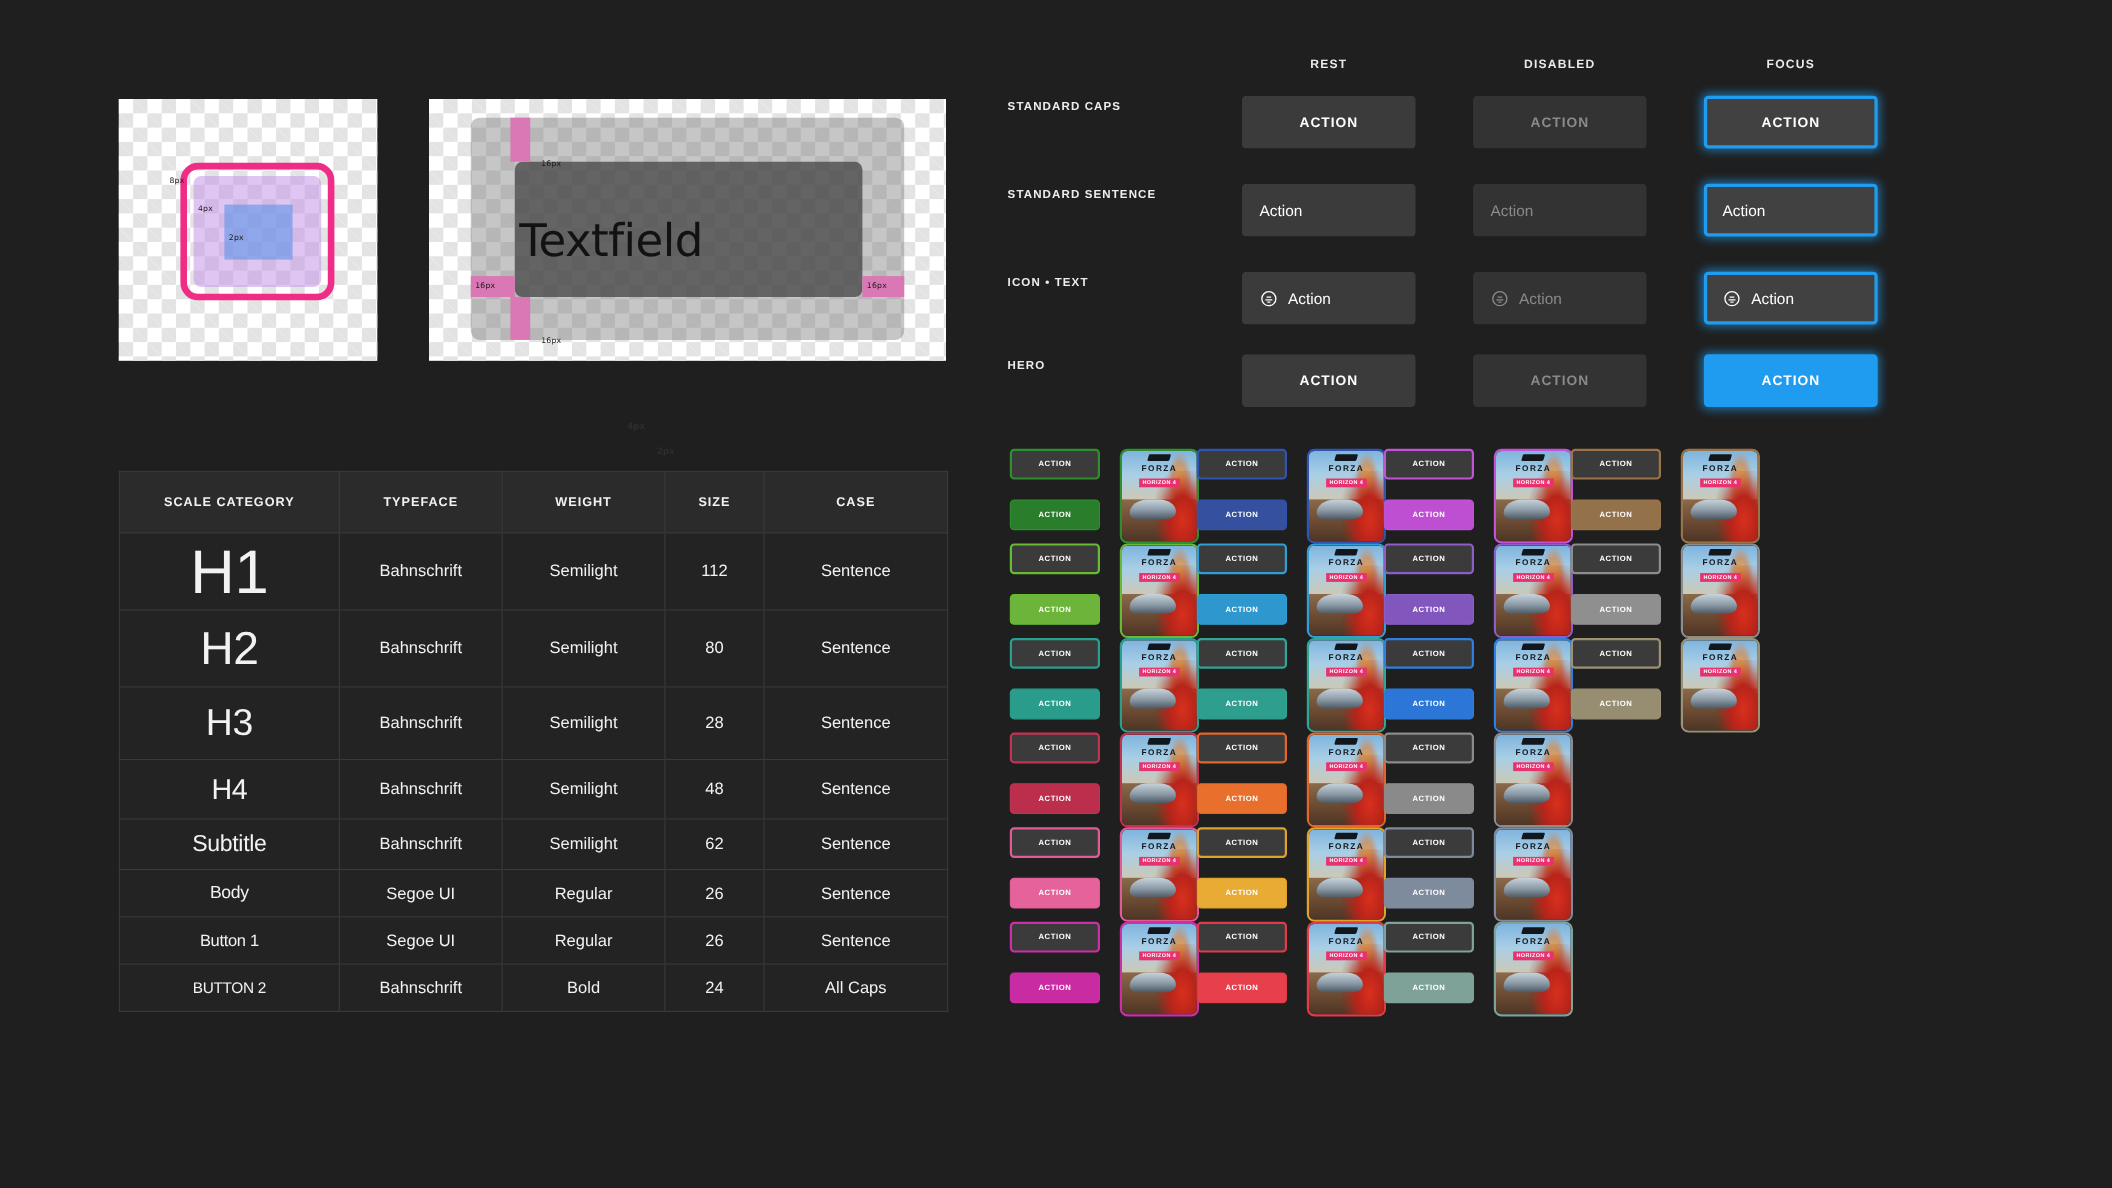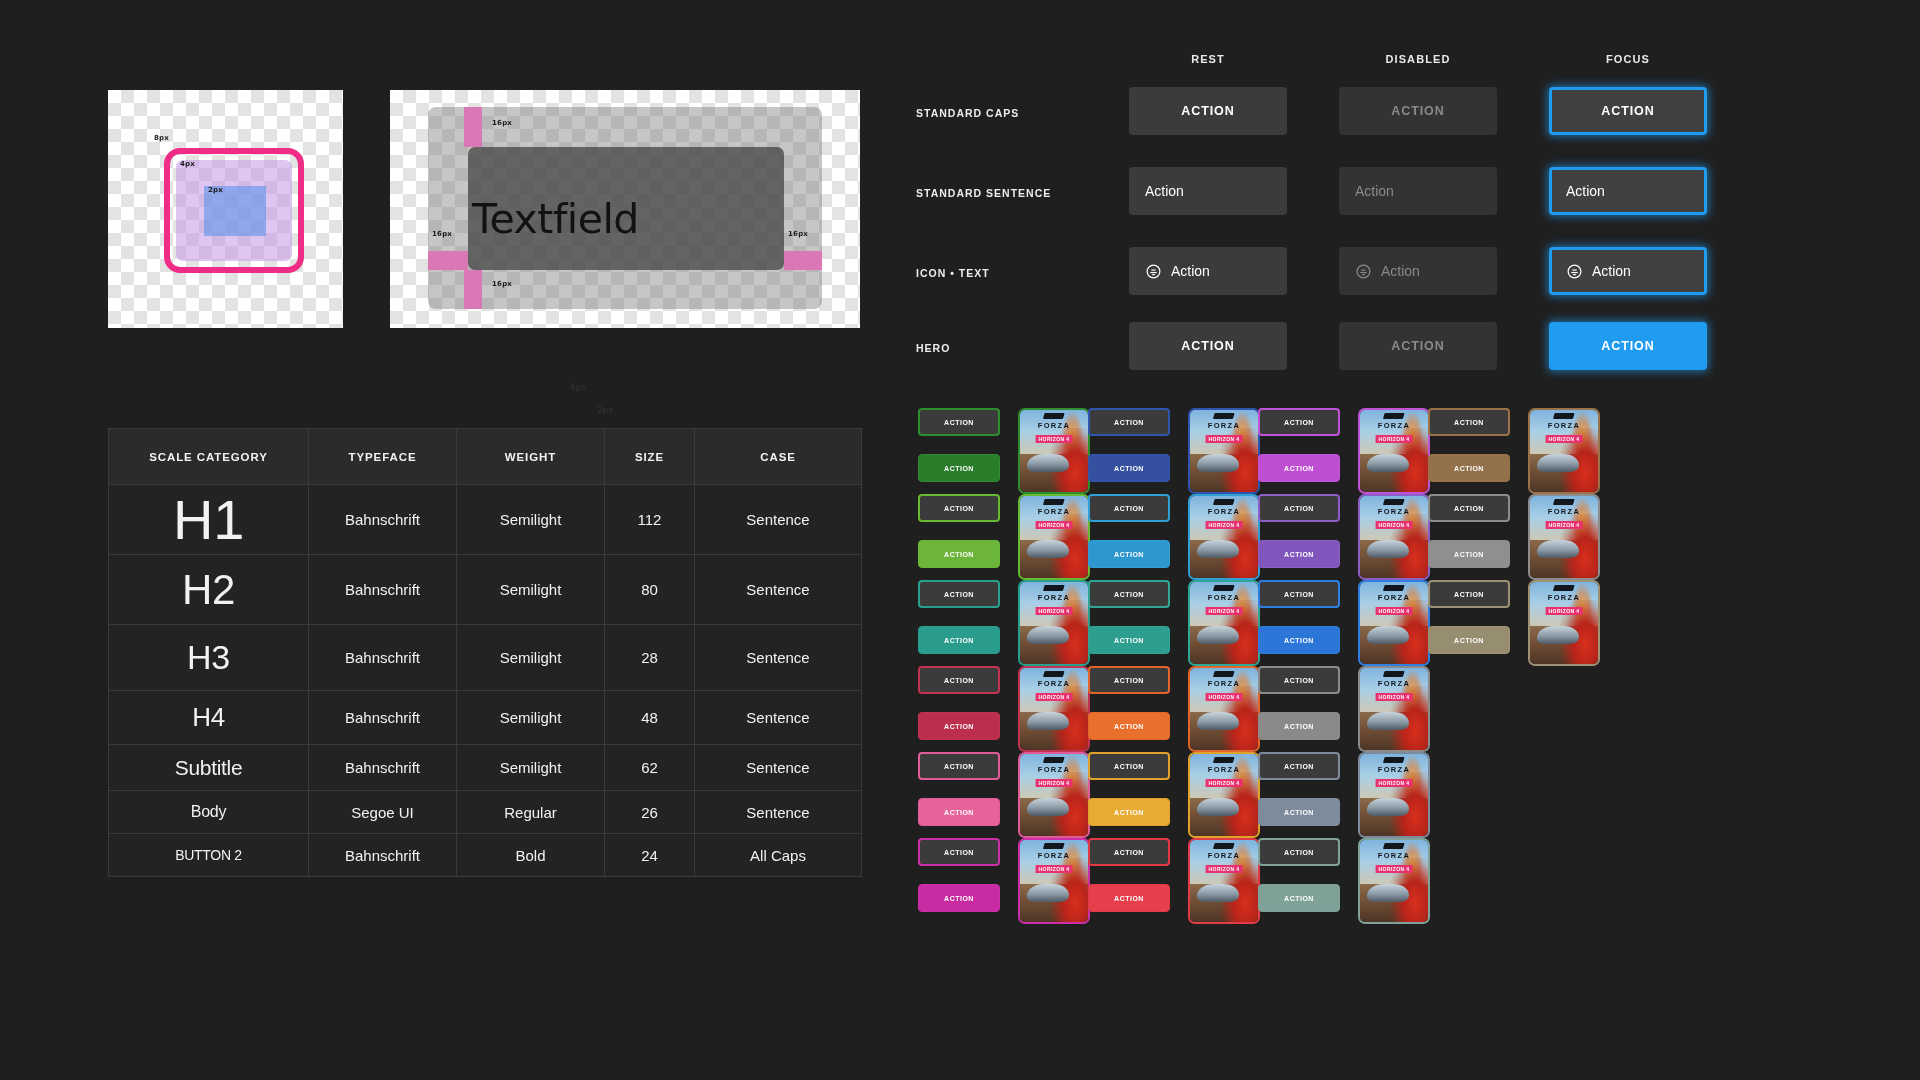--- a/index.html
+++ b/index.html
@@ -56,24 +56,25 @@
   .blue-box {
     position: absolute;
     left: 88px; top: 88px;
     width: 62px; height: 50px;
     background: rgba(96,148,230,0.62);
   }
   .px-label {
     position: absolute;
     font-family: "DejaVu Sans", sans-serif;
     font-size: 7px;
-    font-weight: bold;
+    font-weight: normal;
     color: #1a1a1a;
     letter-spacing: .2px;
     white-space: nowrap;
+    margin-top: 26px;
   }
   #lbl-8px { left: 38px; top: 36px; }
   #lbl-4px { left: 64px; top: 62px; }
   #lbl-2px { left: 92px; top: 88px; }
 
   
   #textfield-diagram {
     position: absolute;
     left: 390px; top: 90px;
     width: 470px; height: 238px;
@@ -184,21 +185,21 @@
   #hdr-focus    { left: 648px; }
 
   .matrix-row { position: absolute; left: 0; width: 1020px; height: 64px; }
   #row-standard-caps     { top: 87px; }
   #row-standard-sentence { top: 167px; }
   #row-icon-text         { top: 247px; }
   #row-hero              { top: 322px; }
 
   .matrix-row-label {
     position: absolute;
-    left: 16px; top: 20px;
+    left: 16px; top: 4px;
     font-size: 10.5px;
     font-weight: bold;
     color: #ededed;
     letter-spacing: 1px;
   }
 
   .state-btn {
     position: absolute;
     width: 158px; height: 48px;
     border-radius: 4px;
@@ -407,20 +408,27 @@
           <td>Sentence</td>
         </tr>
         <tr style="height: 43px;">
           <td class="sample" style="font-size: 16px;">Body</td>
           <td>Segoe UI</td>
           <td>Regular</td>
           <td>26</td>
           <td>Sentence</td>
         </tr>
         <tr style="height: 43px;">
+          <td class="sample" style="font-size: 15px;">Button 1</td>
+          <td>Segoe UI</td>
+          <td>Regular</td>
+          <td>26</td>
+          <td>Sentence</td>
+        </tr>
+        <tr style="height: 43px;">
           <td class="sample" style="font-size: 14px; font-weight: normal;">BUTTON 2</td>
           <td>Bahnschrift</td>
           <td>Bold</td>
           <td>24</td>
           <td>All Caps</td>
         </tr>
       </tbody>
   </table>
 </div>
 

